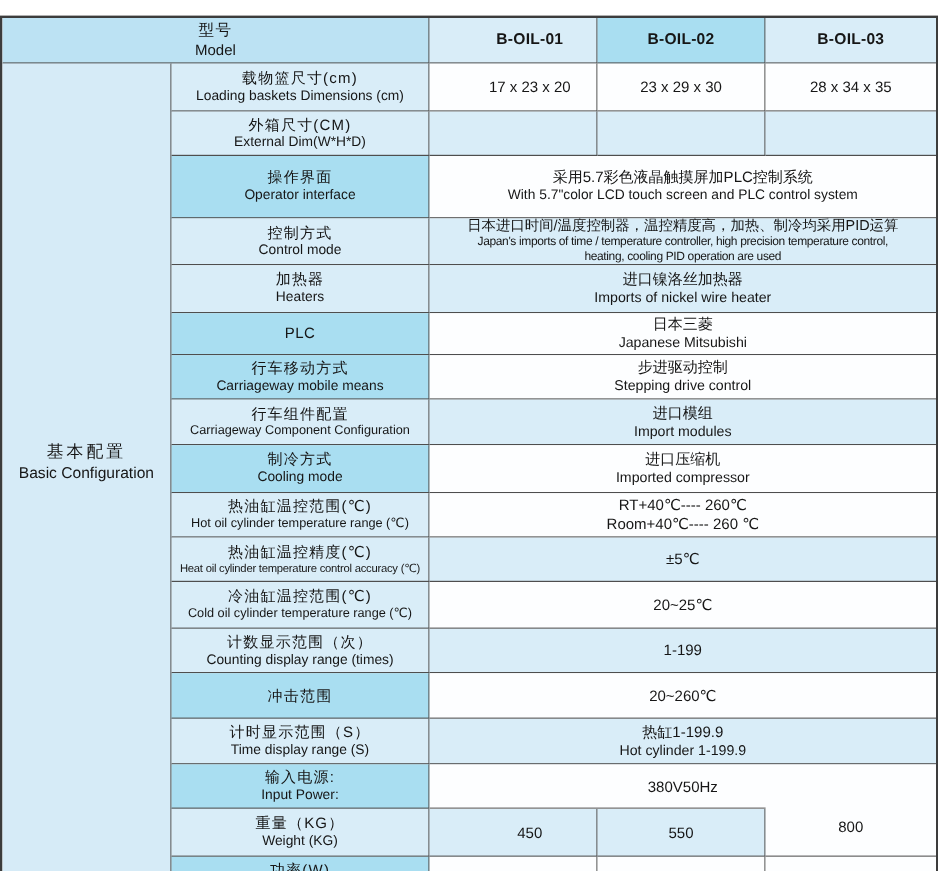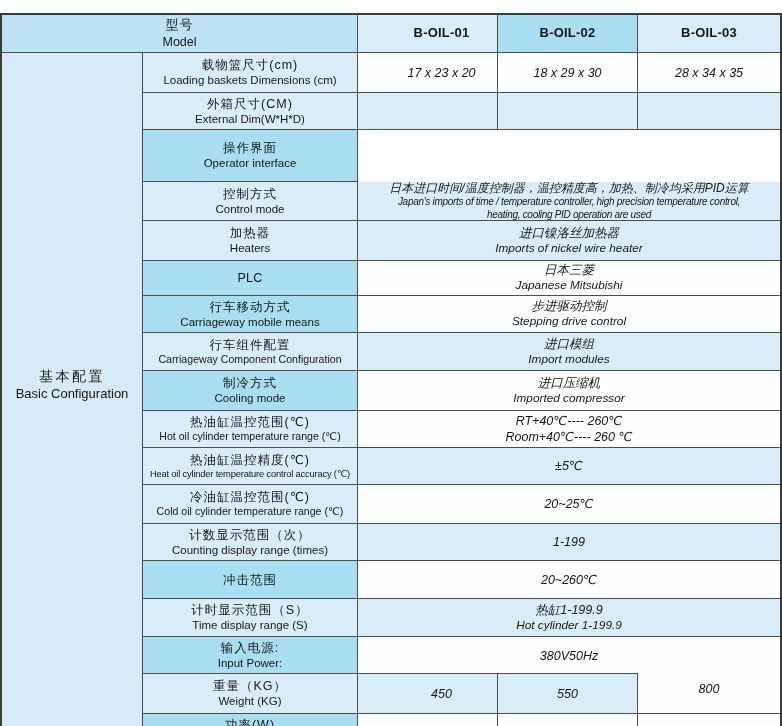--- a/index.html
+++ b/index.html
@@ -30,21 +30,21 @@
   
   .bg-m{background:#a9def1;}
   .bg-p{background:#d9edf8;}
   .bg-w{background:#fdfeff;}
   .bg-h{background:#bce2f3;}
   
   .zh{font-size:12.5px;letter-spacing:1px;}
   .en{font-size:11.5px;white-space:nowrap;}
   .en-s{font-size:10.6px;}
   .en-xs{font-size:9.4px;letter-spacing:-0.2px;}
-  .vln{font-size:12.5px;white-space:nowrap;font-style:italic;}
+  .vln{font-size:12.5px;white-space:nowrap;}
   .vln-s{font-size:10px;letter-spacing:-0.3px;}
   .hd-zh{font-size:13px;letter-spacing:1px;}
   .hd-en{font-size:12.5px;}
   .model{font-size:13px;font-weight:600;letter-spacing:0.2px;}
   .body{display:flex;flex:1;min-height:0;}
   .group-cell{
     width:141px;box-sizing:border-box;flex-shrink:0;
     border-right:1px solid #4e4e4e;background:#d6ebf7;
     display:flex;flex-direction:column;justify-content:center;align-items:center;
     text-align:center;padding-bottom:22px;
@@ -82,39 +82,43 @@
     </div>
 
     <div class="rows">
 
       <div class="tr" style="height:40px">
         <div class="td c-label bg-p">
           <div class="zh">载物篮尺寸(cm)</div>
           <div class="en">Loading baskets Dimensions (cm)</div>
         </div>
         <div class="td c-v1 bg-w vln">17 x 23 x 20</div>
-        <div class="td c-v2 bg-w vln">18 x 29 x 30</div>
+        <div class="td c-v2 bg-w vln">23 x 29 x 30</div>
         <div class="td c-v3 bg-w vln last">28 x 34 x 35</div>
       </div>
 
       <div class="tr" style="height:37px">
         <div class="td c-label bg-p">
           <div class="zh">外箱尺寸(CM)</div>
           <div class="en">External Dim(W*H*D)</div>
         </div>
         <div class="td c-v1 bg-p vln"></div>
         <div class="td c-v2 bg-p vln"></div>
         <div class="td c-v3 bg-p vln last"></div>
       </div>
 
       <div class="tr" style="height:52px">
         <div class="td c-label bg-m">
           <div class="zh">操作界面</div>
           <div class="en">Operator interface</div>
         </div>
+        <div class="td c-merged bg-w last">
+          <div class="vln">采用5.7彩色液晶触摸屏加PLC控制系统</div>
+          <div class="vln" style="font-size:11.5px">With 5.7"color LCD touch screen and PLC control system</div>
+        </div>
       </div>
 
       <div class="tr" style="height:39px">
         <div class="td c-label bg-p">
           <div class="zh">控制方式</div>
           <div class="en">Control mode</div>
         </div>
         <div class="td c-merged bg-p last">
           <div class="vln" style="font-size:12px">日本进口时间/温度控制器，温控精度高，加热、制冷均采用PID运算</div>
           <div class="vln vln-s">Japan's imports of time / temperature controller, high precision temperature control,</div>

